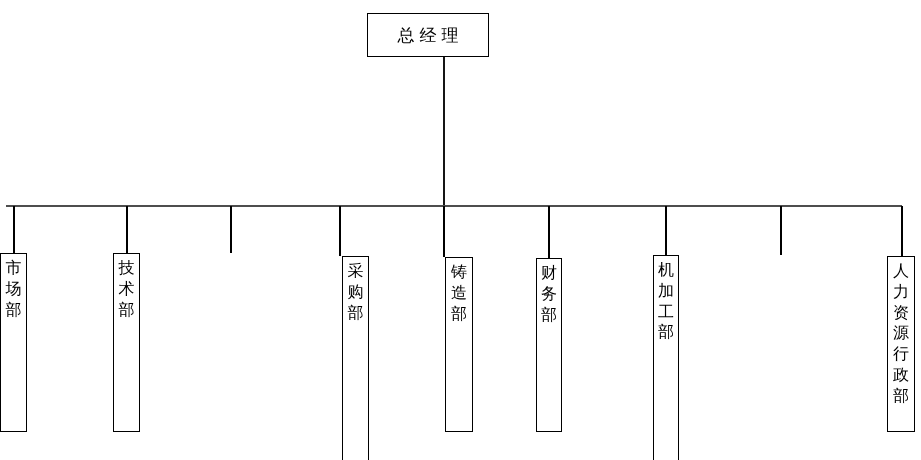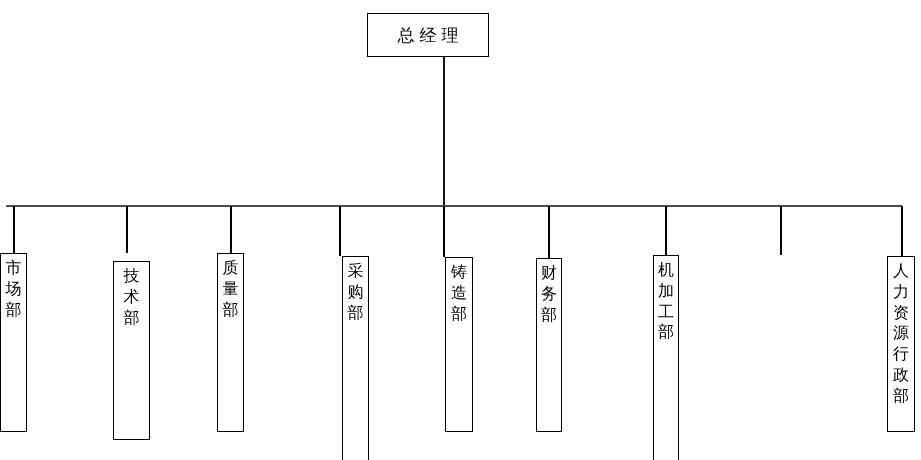--- a/index.html
+++ b/index.html
@@ -108,27 +108,24 @@
   <div class="drop" style="left:443px; height:51px;"></div>
   <div class="drop" style="left:548px; height:52px;"></div>
   <div class="drop" style="left:665px; height:49px;"></div>
   <div class="drop" style="left:780px; height:49px;"></div>
   <div class="drop" style="left:901px; height:50px;"></div>
 
   <div class="dept-box" style="left:0px;   top:253px; width:27px; height:179px;">
     <span class="dept-label">市场部</span>
   </div>
 
-  <div class="dept-box" style="left:113px; top:253px; width:37px; height:179px;margin-top:8px;">
+  <div class="dept-box" style="left:113px; top:253px; width:27px; height:179px;">
     <span class="dept-label">技术部</span>
   </div>
 
-  <div class="dept-box" style="left:217px; top:253px; width:27px; height:179px;">
-    <span class="dept-label">质量部</span>
-  </div>
 
   <div class="dept-box" style="left:342px; top:256px; width:27px; height:208px;">
     <span class="dept-label">采购部</span>
   </div>
 
   <div class="dept-box" style="left:445px; top:257px; width:28px; height:175px;">
     <span class="dept-label">铸造部</span>
   </div>
 
   <div class="dept-box" style="left:536px; top:258px; width:26px; height:174px;">

